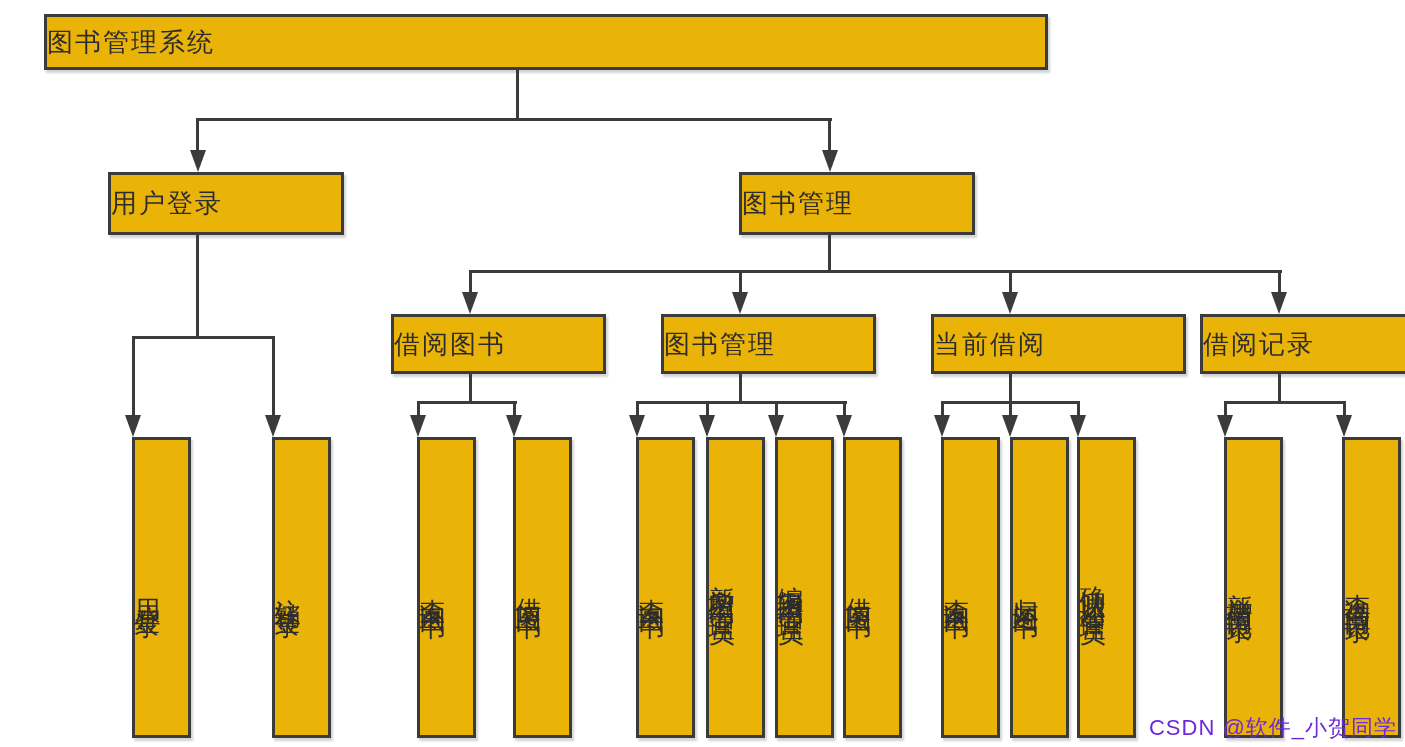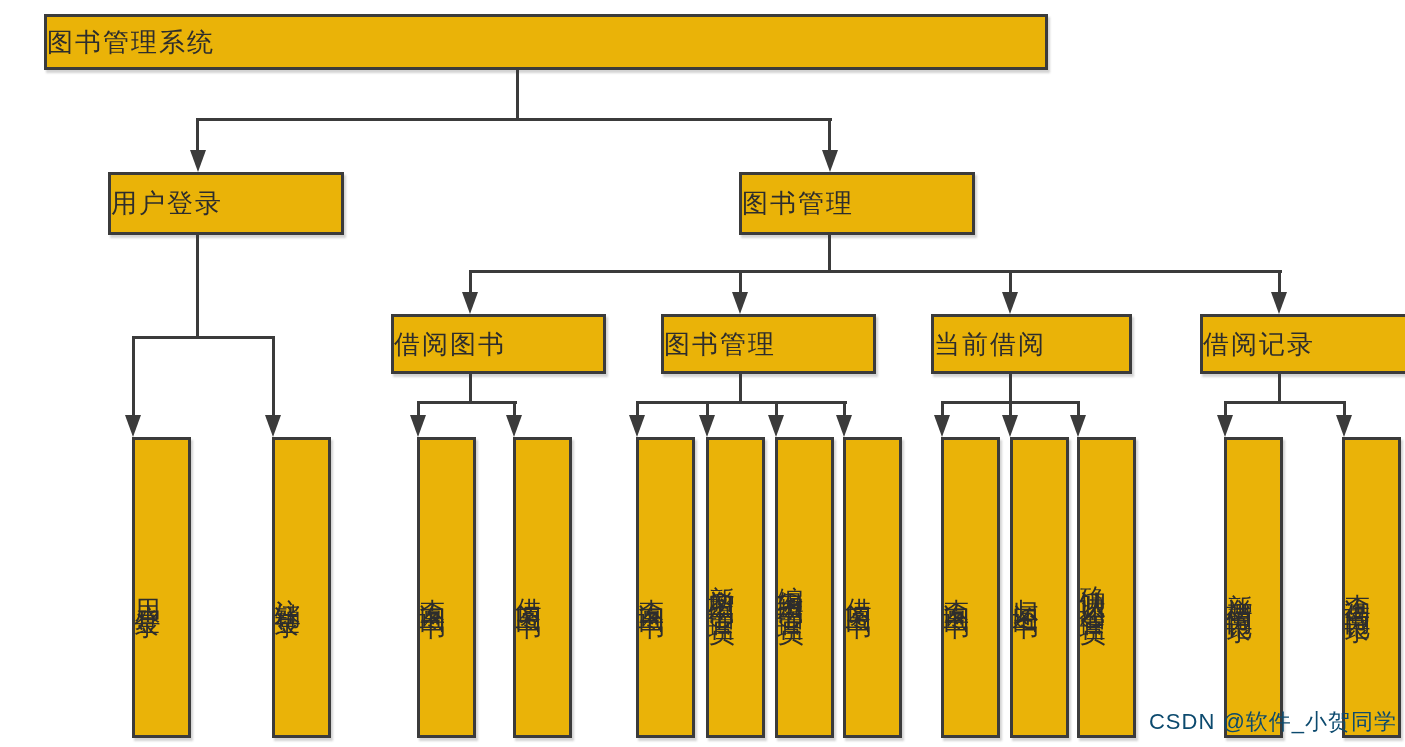--- a/index.html
+++ b/index.html
@@ -18,22 +18,22 @@
     writing-mode:vertical-rl; text-orientation:mixed;
     font-size:26px; letter-spacing:5px; line-height:1; white-space:nowrap;
   }
   .line { position:absolute; background:#3b3b3b; }
   .arrow {
     position:absolute; width:0; height:0;
     border-left:8px solid transparent; border-right:8px solid transparent;
     border-top:22px solid #3b3b3b;
   }
   .watermark {
-    position:absolute; right:8px; bottom:10px; font-size:22px;
-    color:#0c4a6e; z-index:5; letter-spacing:1px; white-space:nowrap;
+    position:absolute; right:8px; bottom:4px; font-size:22px;
+    color:#6d28d9; z-index:5; letter-spacing:1px; white-space:nowrap;
   }
 </style>
 </head>
 <body>
 
 <div class="canvas">
 
   <div class="node" style="left:16px;top:14px;width:1004px;height:56px">
     <span class="hlabel">图书管理系统</span>
   </div>
@@ -44,21 +44,21 @@
   <div class="node" style="left:711px;top:172px;width:236px;height:63px">
     <span class="hlabel">图书管理</span>
   </div>
 
   <div class="node" style="left:363px;top:314px;width:215px;height:60px">
     <span class="hlabel">借阅图书</span>
   </div>
   <div class="node" style="left:633px;top:314px;width:215px;height:60px">
     <span class="hlabel">图书管理</span>
   </div>
-  <div class="node" style="left:903px;top:314px;width:201px;height:60px">
+  <div class="node" style="left:903px;top:314px;width:255px;height:60px">
     <span class="hlabel">当前借阅</span>
   </div>
   <div class="node" style="left:1172px;top:314px;width:214px;height:60px">
     <span class="hlabel">借阅记录</span>
   </div>
 
   <div class="node" style="left:104px;top:437px;width:59px;height:301px">
     <span class="vtext">用户登录</span>
   </div>
   <div class="node" style="left:244px;top:437px;width:59px;height:301px">

